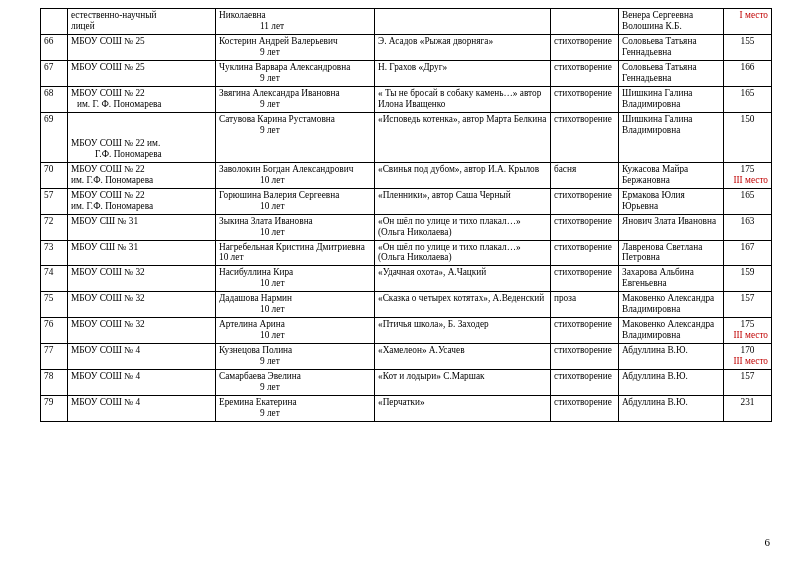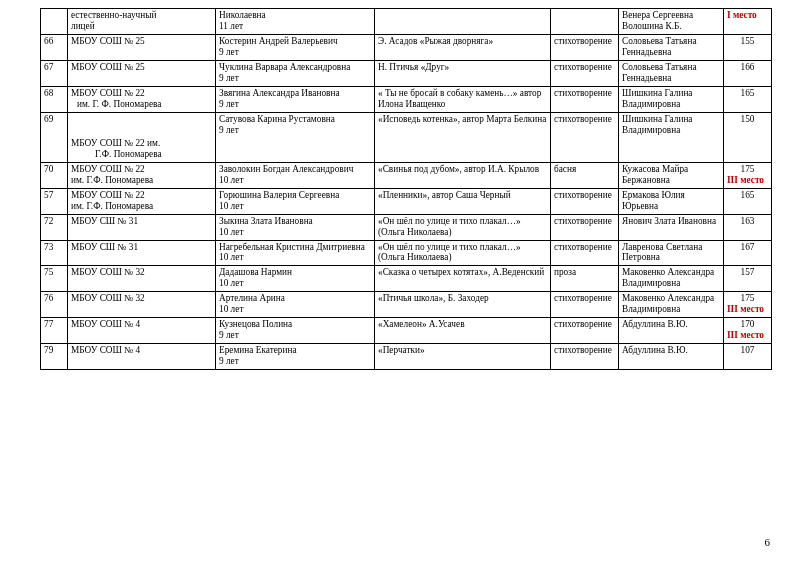--- a/index.html
+++ b/index.html
@@ -42,29 +42,30 @@
   col.c-work  { width: 176px; }
   col.c-genre { width: 68px; }
   col.c-teach { width: 105px; }
   col.c-score { width: 48px; }
 
   td.num     { text-align: left; }
   td.genre   { text-align: left; }
   td.score   { text-align: center; }
   .place {
     color: #c00000;
-    font-weight: bold;
+    font-weight: normal;
     display: block;
-    text-align: left;
+    text-align: right;
   }
   .part-name {
     display: block;
   }
   .part-age {
     display: block;
+    margin-left: 41px;
   }
   .pagenum {
     position: absolute;
     right: 30px;
     bottom: 18px;
     font-size: 11px;
     font-family: "Liberation Serif", serif;
   }
 </style>
 </head>
@@ -118,21 +119,21 @@
         </tr>
         <tr>
           <td class="num">67</td>
           <td class="school">
             <span style="display: block;">МБОУ СОШ № 25</span>
           </td>
           <td class="participant">
             <span class="part-name">Чуклина Варвара Александровна</span>
             <span class="part-age">9 лет</span>
           </td>
-          <td class="work">Н. Птичья «Друг»</td>
+          <td class="work">Н. Грахов «Друг»</td>
           <td class="genre">стихотворение</td>
           <td class="teacher">Соловьева Татьяна Геннадьевна</td>
           <td class="score">
             <span style="display: block;">166</span>
           </td>
         </tr>
         <tr>
           <td class="num">68</td>
           <td class="school">
             <span style="display: block;">МБОУ СОШ № 22</span>
@@ -226,20 +227,36 @@
             <span class="part-name">Нагребельная Кристина Дмитриевна 10 лет</span>
           </td>
           <td class="work">«Он шёл по улице и тихо плакал…» (Ольга Николаева)</td>
           <td class="genre">стихотворение</td>
           <td class="teacher">Лавренова Светлана Петровна</td>
           <td class="score">
             <span style="display: block;">167</span>
           </td>
         </tr>
         <tr>
+          <td class="num">74</td>
+          <td class="school">
+            <span style="display: block;">МБОУ СОШ № 32</span>
+          </td>
+          <td class="participant">
+            <span class="part-name">Насибуллина Кира</span>
+            <span class="part-age">10 лет</span>
+          </td>
+          <td class="work">«Удачная охота», А.Чацкий</td>
+          <td class="genre">стихотворение</td>
+          <td class="teacher">Захарова Альбина Евгеньевна</td>
+          <td class="score">
+            <span style="display: block;">159</span>
+          </td>
+        </tr>
+        <tr>
           <td class="num">75</td>
           <td class="school">
             <span style="display: block;">МБОУ СОШ № 32</span>
           </td>
           <td class="participant">
             <span class="part-name">Дадашова Нармин</span>
             <span class="part-age">10 лет</span>
           </td>
           <td class="work">«Сказка о четырех котятах», А.Веденский</td>
           <td class="genre">проза</td>
@@ -276,32 +293,48 @@
           </td>
           <td class="work">«Хамелеон» А.Усачев</td>
           <td class="genre">стихотворение</td>
           <td class="teacher">Абдуллина В.Ю.</td>
           <td class="score">
             <span style="display: block;">170</span>
             <span class="place">III место</span>
           </td>
         </tr>
         <tr>
+          <td class="num">78</td>
+          <td class="school">
+            <span style="display: block;">МБОУ СОШ № 4</span>
+          </td>
+          <td class="participant">
+            <span class="part-name">Самарбаева Эвелина</span>
+            <span class="part-age">9 лет</span>
+          </td>
+          <td class="work">«Кот и лодыри» С.Маршак</td>
+          <td class="genre">стихотворение</td>
+          <td class="teacher">Абдуллина В.Ю.</td>
+          <td class="score">
+            <span style="display: block;">157</span>
+          </td>
+        </tr>
+        <tr>
           <td class="num">79</td>
           <td class="school">
             <span style="display: block;">МБОУ СОШ № 4</span>
           </td>
           <td class="participant">
             <span class="part-name">Еремина Екатерина</span>
             <span class="part-age">9 лет</span>
           </td>
           <td class="work">«Перчатки»</td>
           <td class="genre">стихотворение</td>
           <td class="teacher">Абдуллина В.Ю.</td>
           <td class="score">
-            <span style="display: block;">107</span>
+            <span style="display: block;">231</span>
           </td>
         </tr>
       </tbody>
   </table>
 
   <div class="pagenum">6</div>
 </div>
 
 </body></html>

